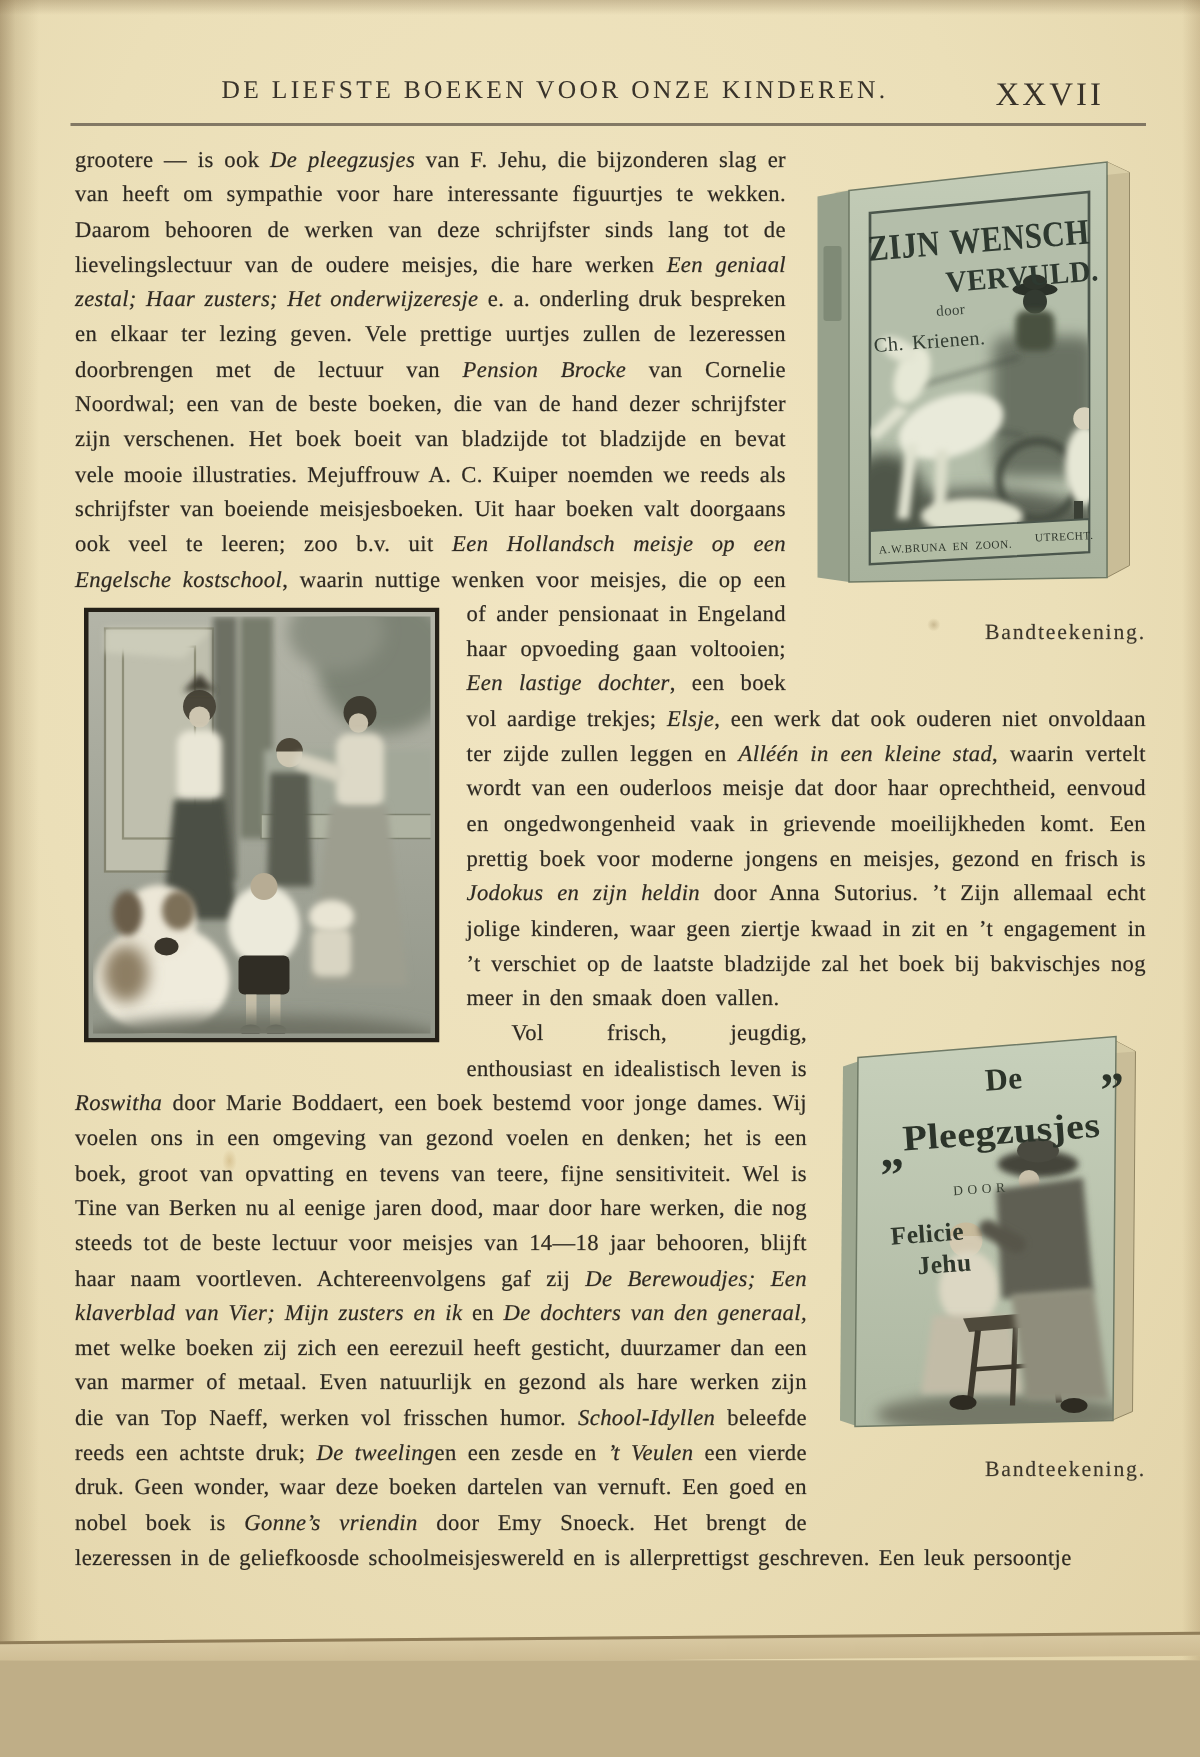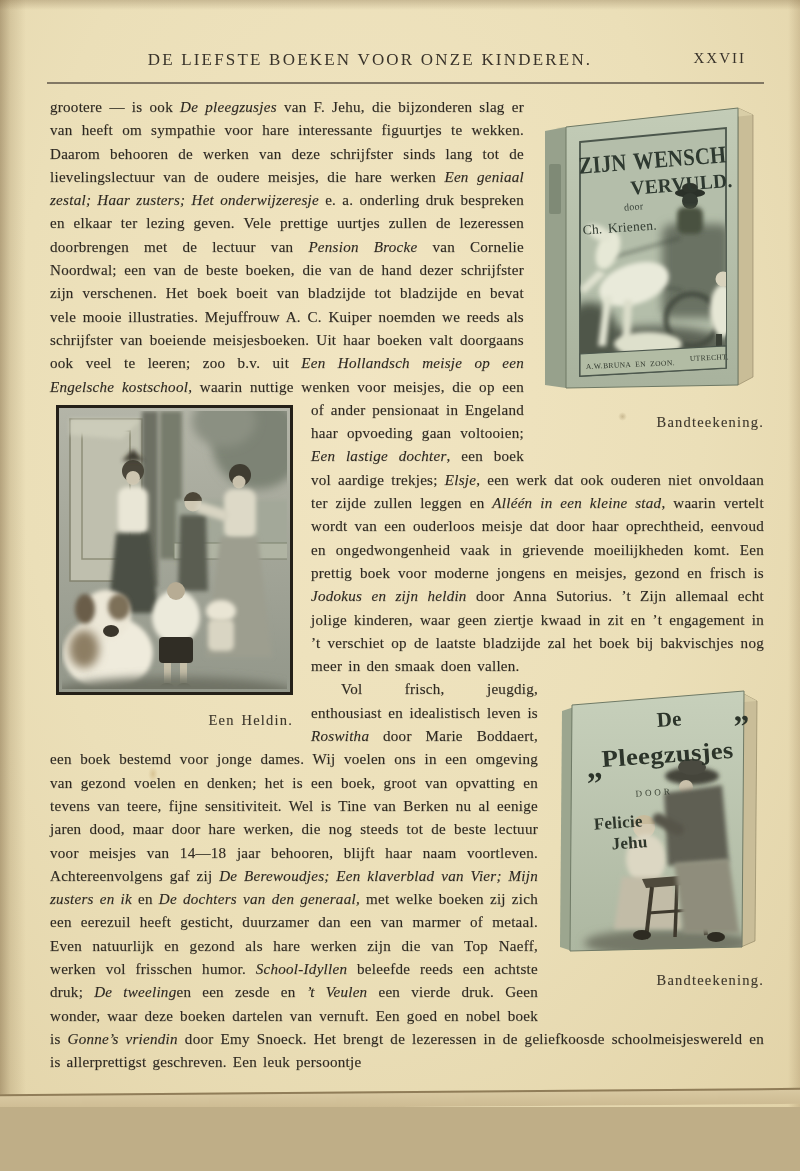--- a/index.html
+++ b/index.html
@@ -21,21 +21,21 @@
     background:linear-gradient(180deg,#d8c8a1,#cdbb92);
     transform:rotate(-0.45deg); }
   .stain-a { position:absolute; left:148px; top:766px; width:10px; height:16px; border-radius:50%;
     background:radial-gradient(rgba(160,115,40,.25), rgba(160,115,40,0) 70%); pointer-events:none; }
   .stain-b { position:absolute; left:618px; top:412px; width:9px; height:9px; border-radius:50%;
     background:radial-gradient(rgba(120,95,50,.30), rgba(120,95,50,0) 70%); pointer-events:none; }
 
   
   .header-title { position:absolute; top:50px; left:100px; width:540px; text-align:center;
     font-size:17px; letter-spacing:2.2px; color:#39332a; white-space:nowrap; }
-  .page-number { position:absolute; top:50px; right:54px; font-size:15px; letter-spacing:2px; color:#39332a; }
+  .page-number { position:absolute; top:50px; right:64px; font-size:22px; letter-spacing:2px; color:#39332a; }
   .header-rule { position:absolute; top:82px; left:47px; right:36px; height:0;
     border-top:2px solid rgba(95,86,72,.75); }
 
   
   .content { position:absolute; top:96px; left:50px; width:714px;
     font-size:15.1px; line-height:23.3px; text-align:justify;
     word-spacing:2px; letter-spacing:.25px;
     -webkit-text-stroke:.25px rgba(46,41,34,.55); }
   .para { margin:0; }
   .para i { font-style:italic; }
@@ -188,21 +188,20 @@
               <ellipse cx="52" cy="248" rx="45" ry="37" fill="#efebdc" filter="url(#h1b1)"></ellipse>
               <circle cx="50" cy="210" r="25" fill="#ece7d7" filter="url(#h1b1)"></circle>
               <ellipse cx="29" cy="204" rx="10" ry="15" fill="#6a5d49" filter="url(#h1b1)"></ellipse>
               <ellipse cx="63" cy="202" rx="11" ry="13" fill="#7d6f58" filter="url(#h1b1)"></ellipse>
               <ellipse cx="55" cy="226" rx="8" ry="6" fill="#3a352b"></ellipse>
               <ellipse cx="28" cy="244" rx="15" ry="19" fill="#8d7e63" filter="url(#h1b2)"></ellipse>
             </g>
             <ellipse cx="118" cy="288" rx="122" ry="16" fill="#6f7265" filter="url(#h1b2)"></ellipse>
           </g>
         </svg>
-        <div class="caption">Een Heldin.</div>
       </div><span>meisjes, die op een of ander pensionaat in Engeland haar opvoeding gaan voltooien; </span><i>Een lastige dochter</i><span>, een boek vol aardige trekjes; </span><i>Elsje</i><span>, een werk dat ook ouderen niet onvoldaan ter zijde zullen leggen en </span><i>Alléén in een kleine stad</i><span>, waarin vertelt wordt van een ouderloos meisje dat door haar oprechtheid, eenvoud en ongedwongenheid vaak in grievende moeilijkheden komt. Een prettig boek voor moderne jongens en meisjes, gezond en frisch is </span><i>Jodokus en zijn heldin</i><span> door Anna Sutorius. ’t Zijn allemaal echt jolige kinderen, waar geen ziertje kwaad in zit en ’t engagement in ’t verschiet op de laatste bladzijde zal het boek bij bakvischjes nog meer in den smaak doen vallen.</span></div>
 
     <div class="para para-indent"><div class="fig figR fig3">
         <svg width="208" height="279" viewBox="0 0 208 279">
           <defs>
             <linearGradient id="c2g" x1="0" y1="0" x2="0" y2="1">
               <stop offset="0" stop-color="#c7d0bb"></stop>
                 <stop offset="1" stop-color="#adb7a1"></stop>
             </linearGradient>
             <filter id="c2b1" x="-40%" y="-40%" width="180%" height="180%">

